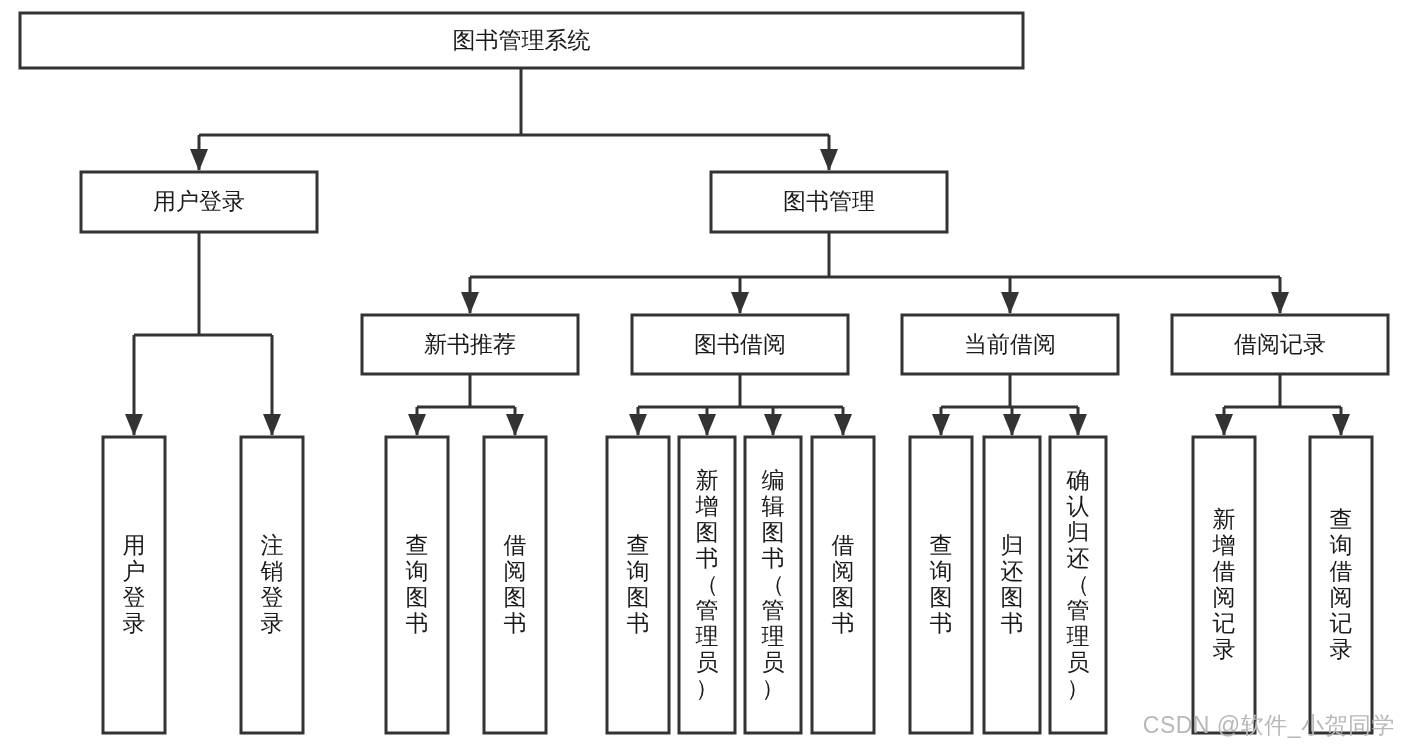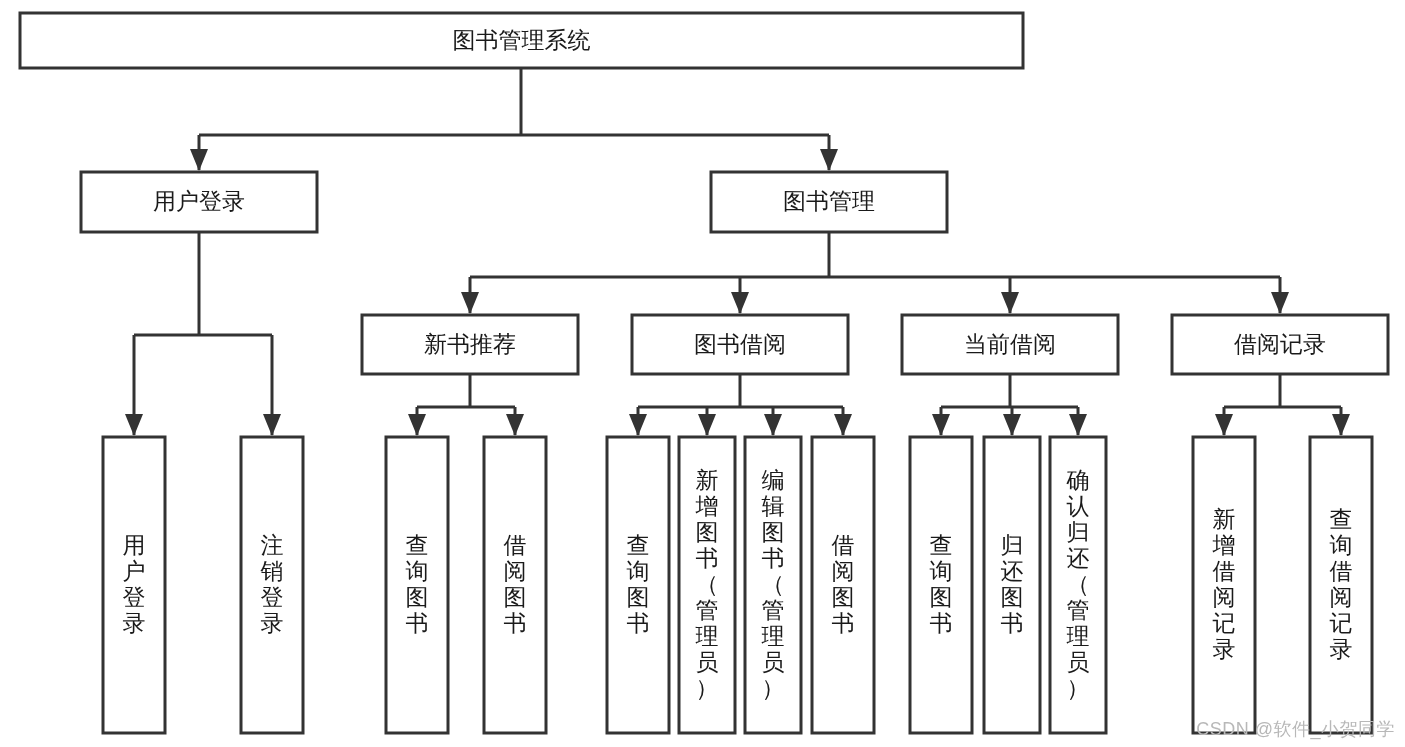--- a/index.html
+++ b/index.html
@@ -52,21 +52,21 @@
   }
   .arrow-head {
     fill: #333333;
     stroke: none;
   }
   .watermark {
     position: absolute;
     right: 10px;
     bottom: 6px;
     font-family: "Liberation Sans", "DejaVu Sans", sans-serif;
-    font-size: 18px;
+    font-size: 23px;
     color: #b8b8b8;
     letter-spacing: 0.5px;
     white-space: nowrap;
     pointer-events: none;
   }
 </style>
 </head>
 <body>
 
 <div id="diagram-root">

